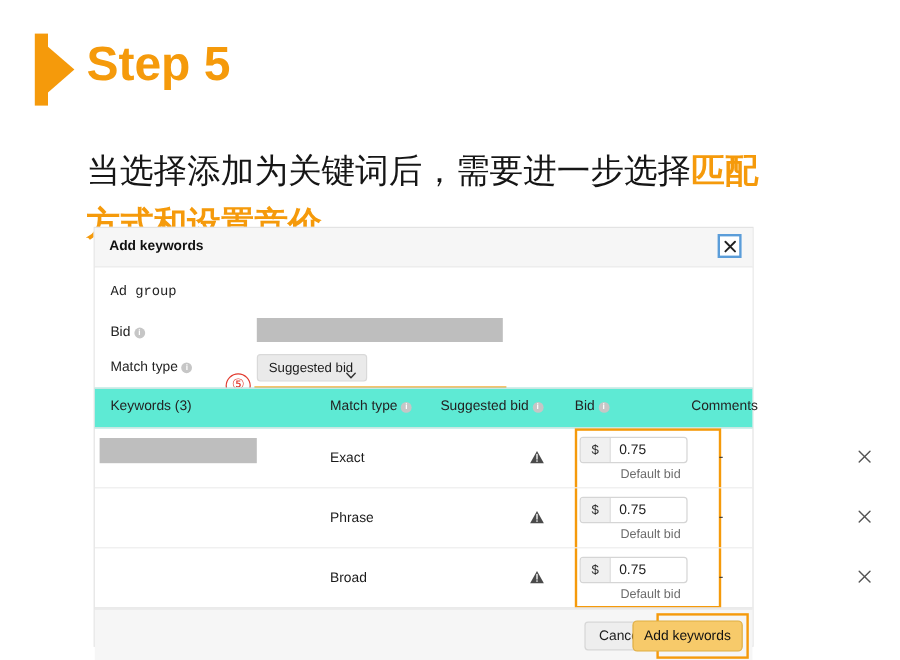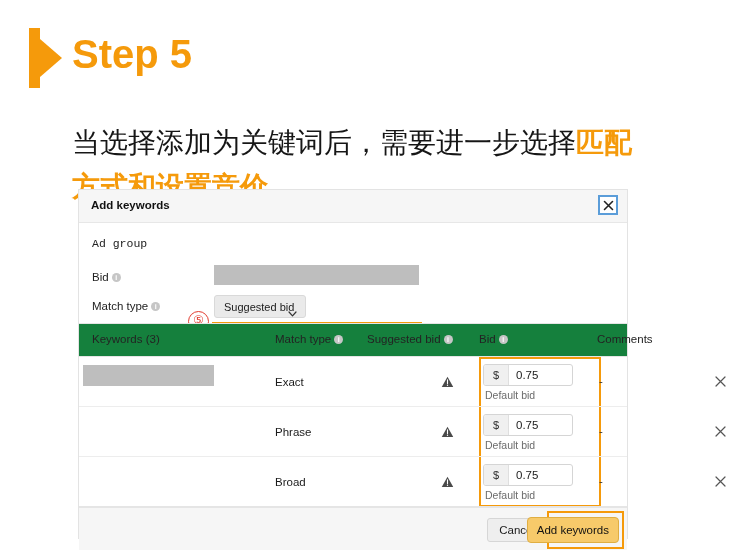--- a/index.html
+++ b/index.html
@@ -230,36 +230,36 @@
     position: relative;
     flex: none;
   }
   .cbox svg { position: absolute; left: 1px; top: 1px; }
   .cb-label { font-size: 11.5px; color: #1b1b1b; white-space: nowrap; }
 
   
   .tbl-head {
     position: relative;
     height: 32px;
-    background: #15803d;
+    background: #5eead4;
     border-top: 1px solid #e5e5e5;
     border-bottom: 1px solid #e5e5e5;
   }
   .th {
     position: absolute;
     top: 9px;
     font-size: 11.5px;
     color: #232323;
     white-space: nowrap;
   }
   .th-keywords { left: 13px; }
   .th-match    { left: 196px; }
   .th-sugg     { left: 288px; }
   .th-bid      { left: 400px; }
-  .th-comments { left: 518px; }
+  .th-comments { left: 497px; }
 
   .tbody { position: relative; }
   .trow {
     position: relative;
     height: 49px;
     border-bottom: 1px solid #ededed;
   }
   .trow:last-child { border-bottom: 1px solid #e5e5e5; }
 
   .kw-bar {
@@ -328,20 +328,21 @@
     color: #1b1b1b;
     display: flex;
     align-items: center;
     padding-left: 7px;
   }
   .bid-sub {
     margin-top: 3px;
     font-size: 10.5px;
     color: #6c6c6c;
     padding-left: 2px;
+    margin-left: 32px;
   }
 
   
   .bid-col-hl {
     position: absolute;
     left: 400px;
     top: 0px;
     width: 122px;
     height: 150px;
     border: 2.5px solid #F59A0B;

